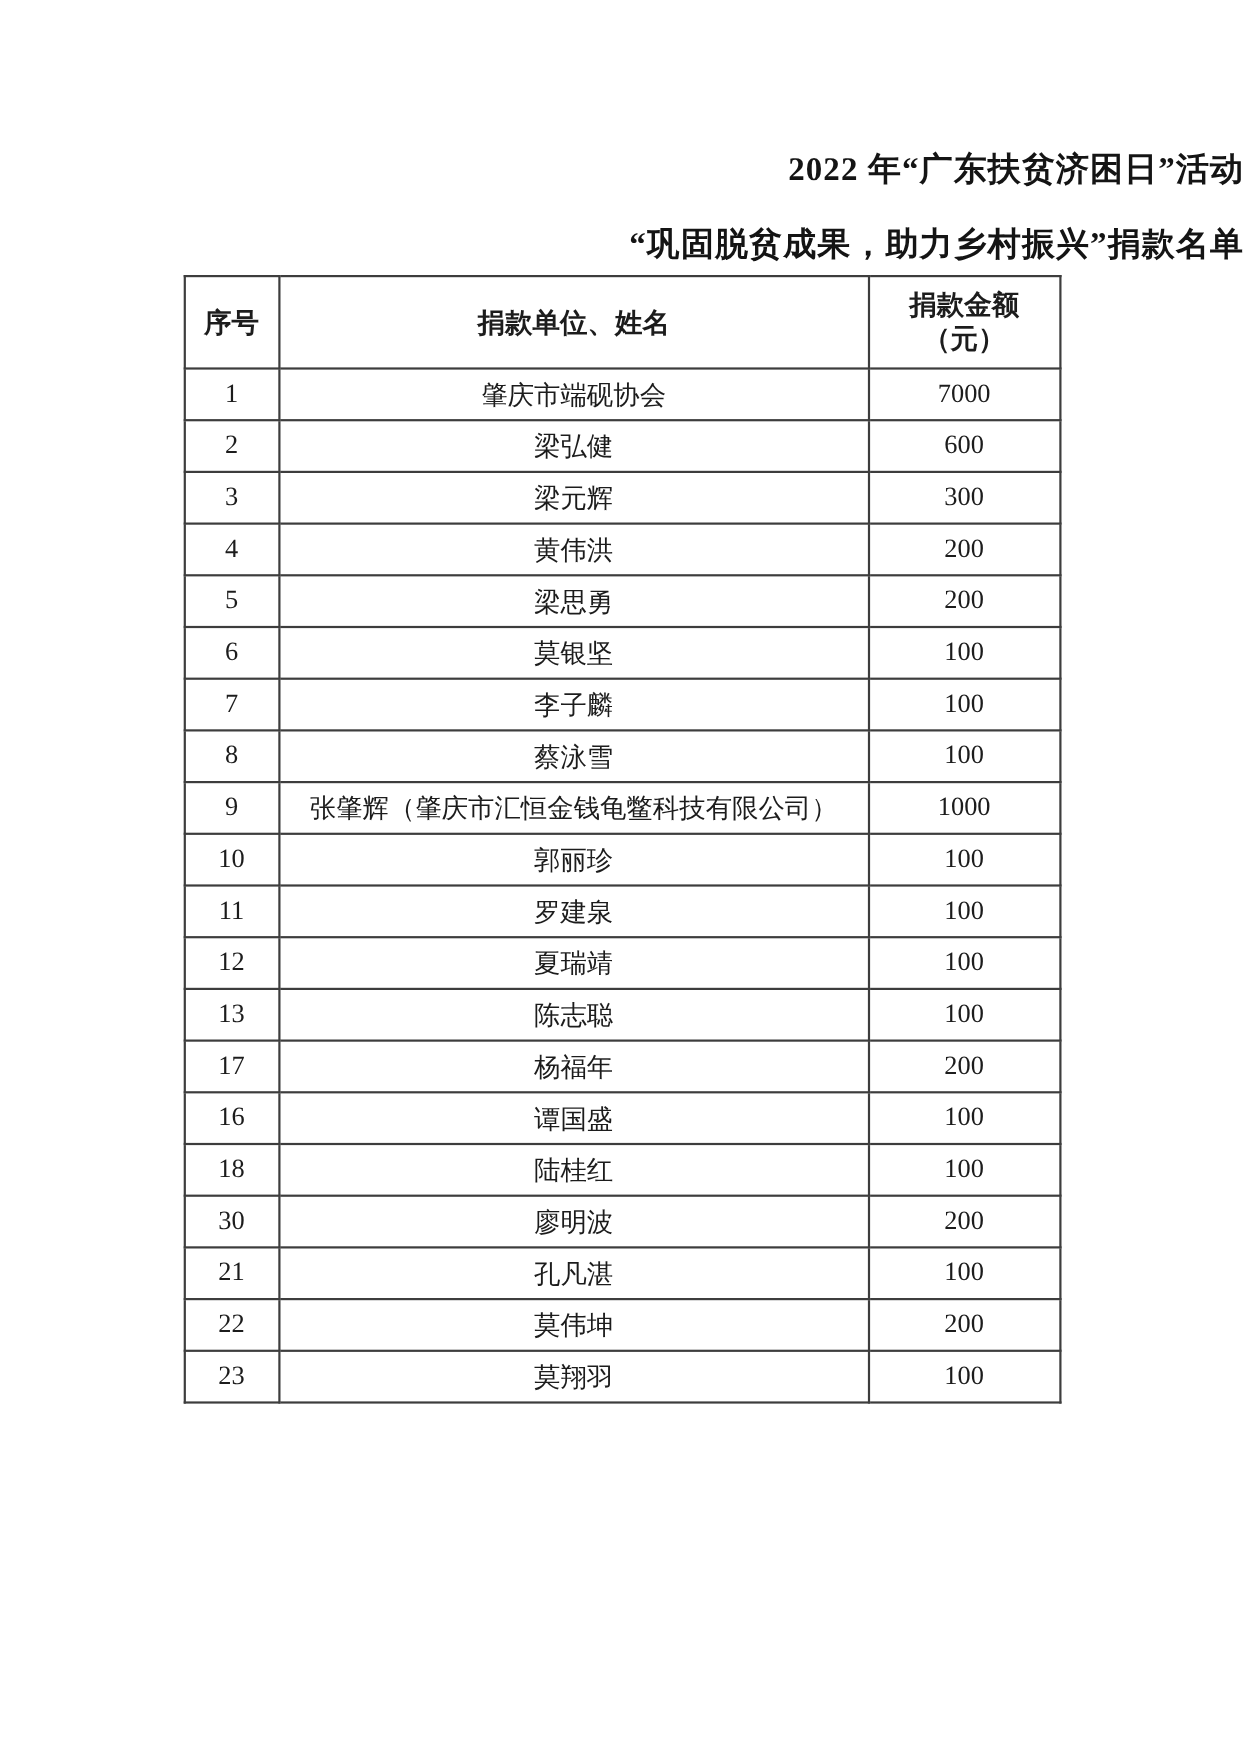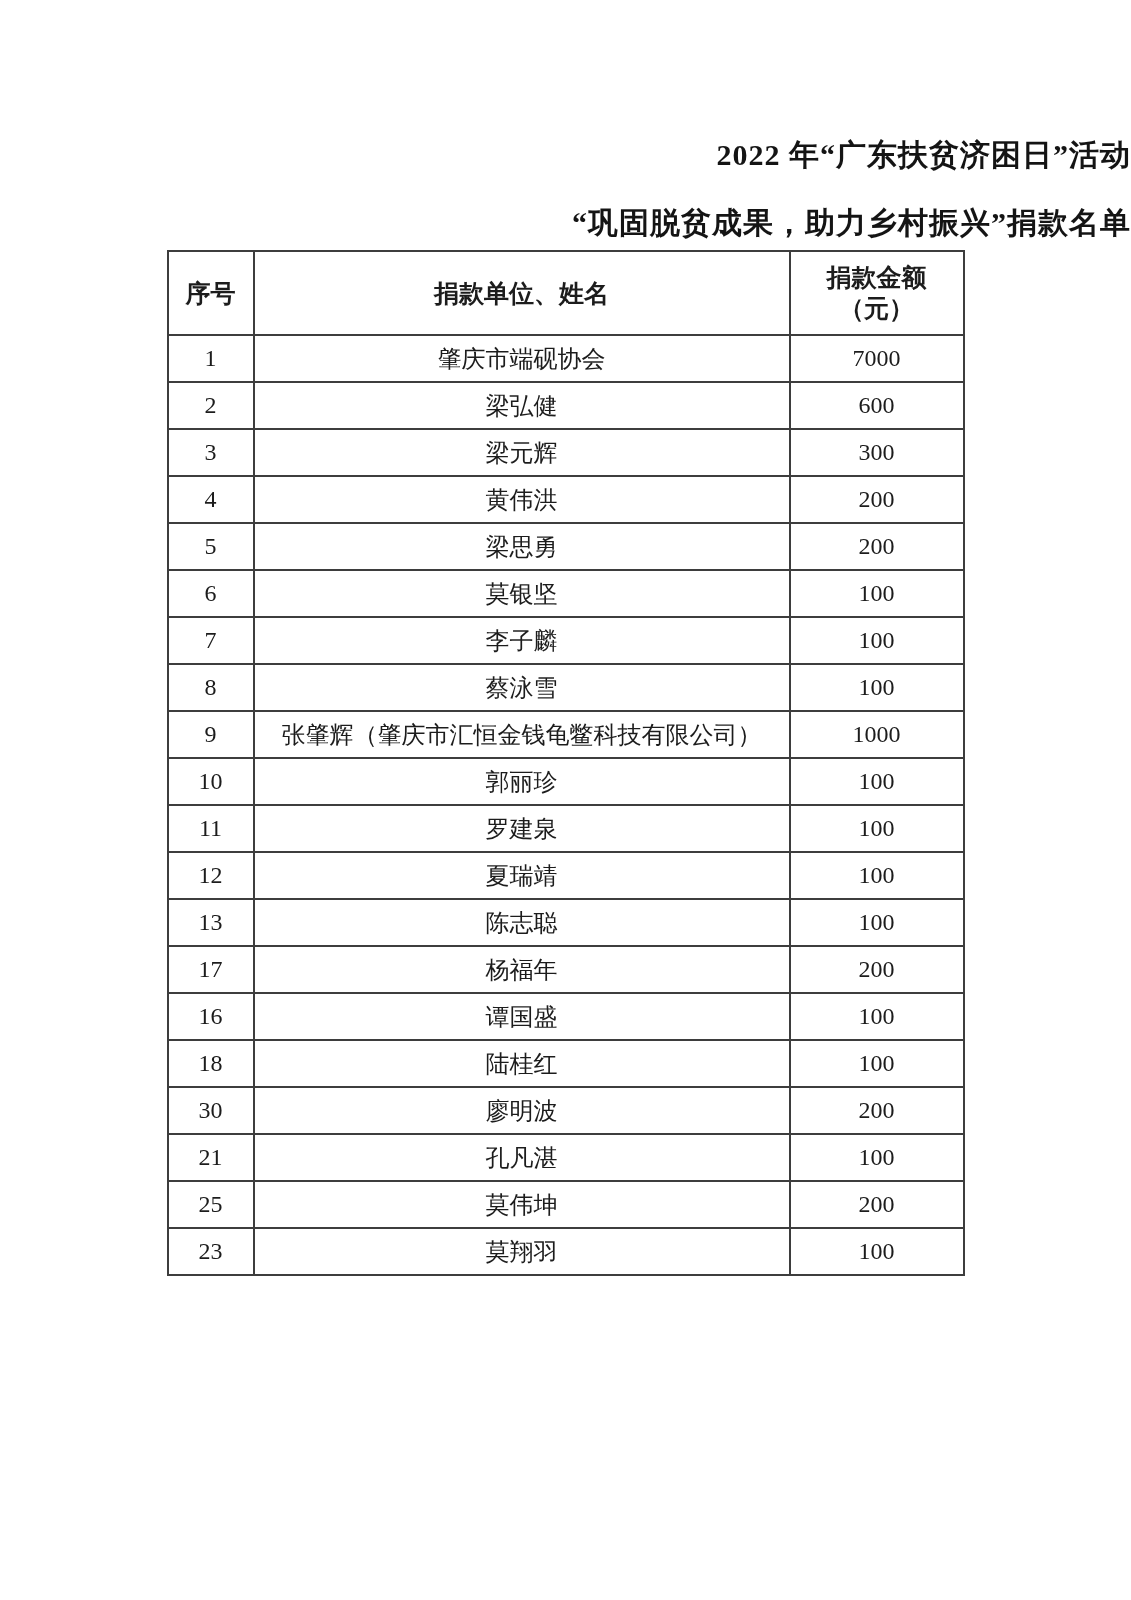--- a/index.html
+++ b/index.html
@@ -167,21 +167,21 @@
           <td>30</td>
           <td>廖明波</td>
           <td>200</td>
         </tr>
         <tr>
           <td>21</td>
           <td>孔凡湛</td>
           <td>100</td>
         </tr>
         <tr>
-          <td>25</td>
+          <td>22</td>
           <td>莫伟坤</td>
           <td>200</td>
         </tr>
         <tr>
           <td>23</td>
           <td>莫翔羽</td>
           <td>100</td>
         </tr>
       </tbody>
   </table>

